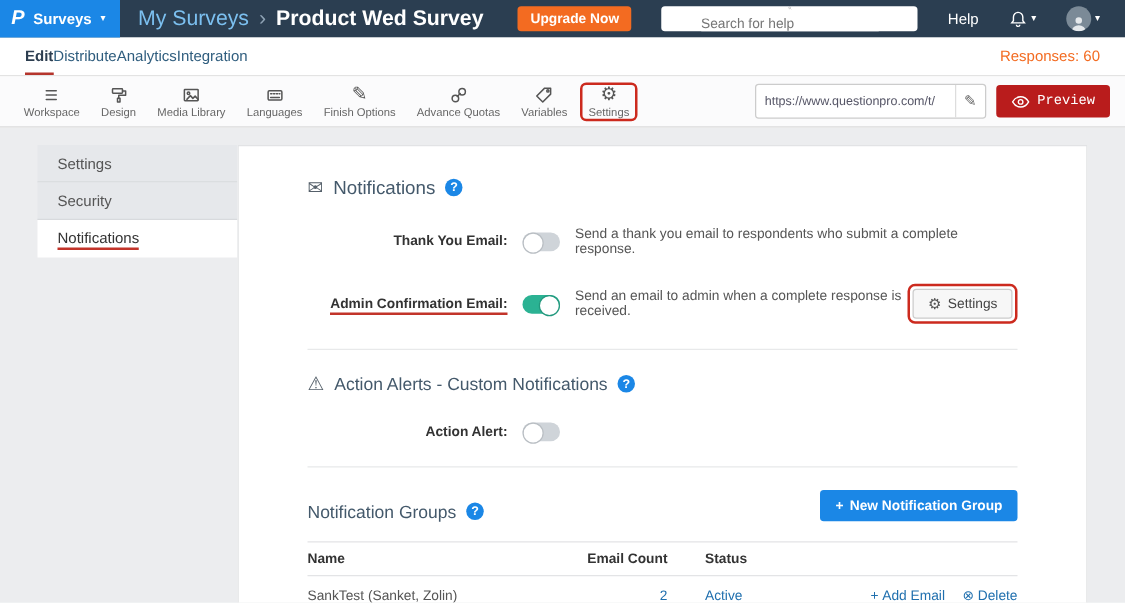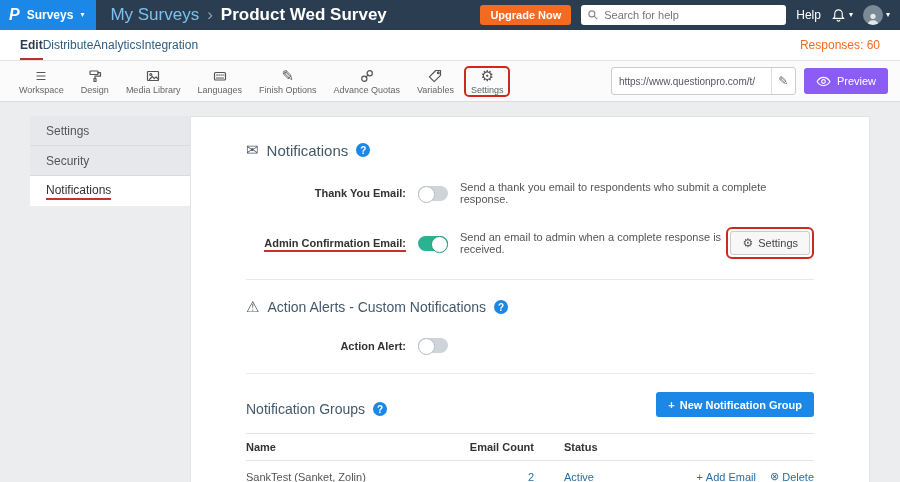--- a/index.html
+++ b/index.html
@@ -10,25 +10,25 @@
   .topbar { height:30px; background:#2b3e51; display:flex; align-items:center; color:#fff; }
   .brand { height:30px; background:#1b87e6; display:flex; align-items:center; gap:7px;
     padding:0 12px 0 9px; cursor:pointer; }
   .logo { font-weight:bold; font-size:16px; font-style:italic; color:#fff; }
   .brand-label { font-size:12px; font-weight:bold; }
   .caret { font-size:8px; line-height:1; color:#fff; }
   .crumbs { margin-left:14px; display:flex; align-items:center; gap:8px; font-size:17px; }
   .crumb-parent { color:#7cc0f0; cursor:pointer; text-decoration:none; }
   .crumb-sep { color:#8fa3b5; }
   .crumb-current { color:#fff; font-weight:bold; }
-  .top-right { margin-left:auto; display:flex; align-items:center; gap:10px; padding-right:10px; }
+  .top-right { margin-left:auto; display:flex; align-items:center; gap:24px; padding-right:20px; }
   .upgrade { background:#f36b21; color:#fff; border:none; border-radius:3px; font-size:11px;
     font-weight:bold; padding:4px 10px; cursor:pointer; }
   .searchbox { background:#fff; border-radius:3px; height:20px; width:205px; display:flex;
-    align-items:center; padding:0 6px; gap:5px; }
+    align-items:center; padding:0 6px; gap:5px;flex-direction:column; }
   .searchbox input { border:none; outline:none; font-size:11px; flex:1; color:#333;
     font-family:"Liberation Sans", sans-serif; }
   .help { font-size:12px; cursor:pointer; }
   .iconwrap { display:flex; align-items:center; gap:3px; cursor:pointer; }
   .avatar { width:20px; height:20px; border-radius:50%; background:#7b8a97; display:flex;
     align-items:flex-end; justify-content:center; overflow:hidden; }
 
   
   .navbar { height:31px; background:#fff; border-bottom:1px solid #e3e3e3; display:flex;
     align-items:stretch; padding:0 20px; font-size:12px; }
@@ -45,22 +45,22 @@
     color:#666; font-size:9px; cursor:pointer; }
   .tool svg { stroke:#555; fill:none; stroke-width:1.2; stroke-linecap:round; stroke-linejoin:round; }
   .tool .glyph { font-size:15px; line-height:16px; color:#555; }
   .tool.annotated { border:2px solid #cc2a1e; border-radius:5px; padding:0 5px; }
   .tool-right { margin-left:auto; display:flex; align-items:center; gap:8px; }
   .urlbox { display:flex; align-items:center; border:1px solid #ccc; border-radius:3px;
     background:#fff; height:28px; width:185px; cursor:text; }
   .urlbox .url { flex:1; font-size:10px; color:#556; padding:0 7px; white-space:nowrap; overflow:hidden; }
   .urlbox .pencil { border-left:1px solid #ddd; width:24px; height:100%; display:flex;
     align-items:center; justify-content:center; color:#666; font-size:12px; cursor:pointer; }
-  .preview { background:#8b5cf6; color:#fff; border:none; border-radius:3px; height:26px;
-    padding:0 12px; font-size:11px; display:flex; align-items:center; gap:6px; cursor:pointer; }
+  .preview { background:#b91c1c; color:#fff; border:none; border-radius:3px; height:26px;
+    padding:0 12px; font-size:11px; display:flex; align-items:center; gap:6px; cursor:pointer;font-family:Liberation Mono, monospace; }
 
   
   .content { height:380px; display:flex; align-items:flex-start; padding:14px 30px 0 30px; }
   .sidebar { width:160px; flex-shrink:0; }
   .side-item { height:30px; display:flex; align-items:center; padding:0 16px; background:#e6e8eb;
     color:#555; font-size:12px; cursor:pointer; border-bottom:1px solid #d8dadd; }
   .side-item.active { background:#fff; color:#333; border-bottom:none; }
   .ul-red { border-bottom:2px solid #c2342a; padding-bottom:1px; }
 
   .card { flex:1; background:#fff; border:1px solid #e2e3e5; min-height:340px;

